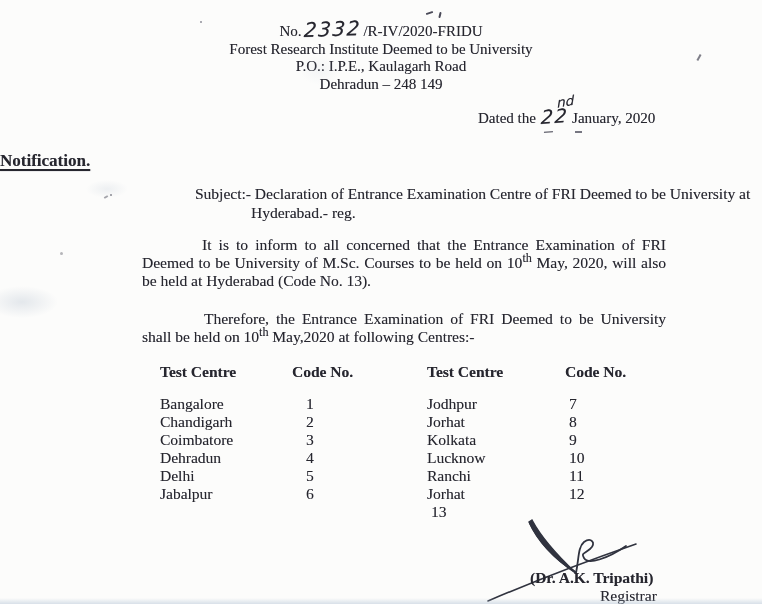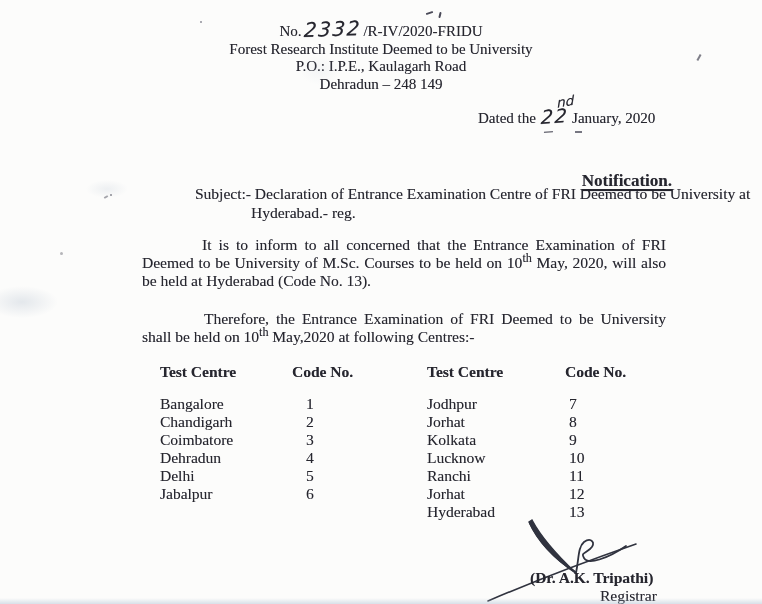--- a/index.html
+++ b/index.html
@@ -17,21 +17,21 @@
   .hw-no{font-size:20px;height:16px;line-height:15px;transform:rotate(-2deg) skewX(-6deg);
     margin:0 3px 0 2px;vertical-align:baseline;}
   
   .date-line{position:absolute;top:109px;left:478px;font-size:15px;white-space:nowrap;}
   .hw-day{position:relative;font-size:19px;height:15px;line-height:14px;
     transform:rotate(-4deg) skewX(-8deg);margin:0 4px 0 5px;}
   .hw-ord{position:absolute;left:15px;top:-14px;font-size:13.5px;letter-spacing:0;
     transform:rotate(-6deg);}
   .hw-day-dash{position:absolute;left:4px;top:22px;width:9px;border-top:1.6px solid #3a3a48;}
   
-  .title{position:absolute;top:151px;left:0;width:672px;text-align:right;margin-top:20px;}
+  .title{position:absolute;top:151px;left:0;width:672px;text-align:left;}
   .title span{font-size:17px;font-weight:bold;text-decoration:underline;
     text-decoration-thickness:2px;text-underline-offset:3px;}
   
   .subject{position:absolute;top:185px;left:147px;width:530px;
     font-weight:normal;font-size:15.5px;line-height:18.5px;
     padding-left:56px;text-indent:-56px;margin-left:48px;}
   
   .para{position:absolute;left:142px;width:524px;font-size:15.5px;line-height:18px;
     text-align:justify;}
   .para1{top:236px;text-indent:60px;}
@@ -116,21 +116,20 @@
     <div>Ranchi</div>
     <div class="code-r">11</div>
 
     <div>Jabalpur</div>
     <div class="code-l">6</div>
     <div>Jorhat</div>
     <div class="code-r">12</div>
 
     <div></div>
     <div class="code-l"></div>
-    <div>Hyderabad</div>
     <div class="code-r">13</div>
   </div>
 
   <svg class="signature-svg" width="175" height="92" viewBox="0 0 175 92">
     <g stroke="#30333f" fill="none" stroke-linecap="round">
       <path d="M44,9 C52,27 68,45 91,60 C74,44 56,24 47,7 Z" fill="#30333f" stroke-width="1.4"></path>
       <path d="M45,10 C55,30 72,47 90,59" stroke-width="2.2"></path>
       <path d="M91,60 C94,45 93,34 99,29 C106,24 112,30 105,36 C99,41 96,40 99,45 C103,52 122,46 141,33" stroke-width="1.8"></path>
       <path d="M3,88 C45,70 105,47 151,31" stroke-width="1.6"></path>
     </g>

